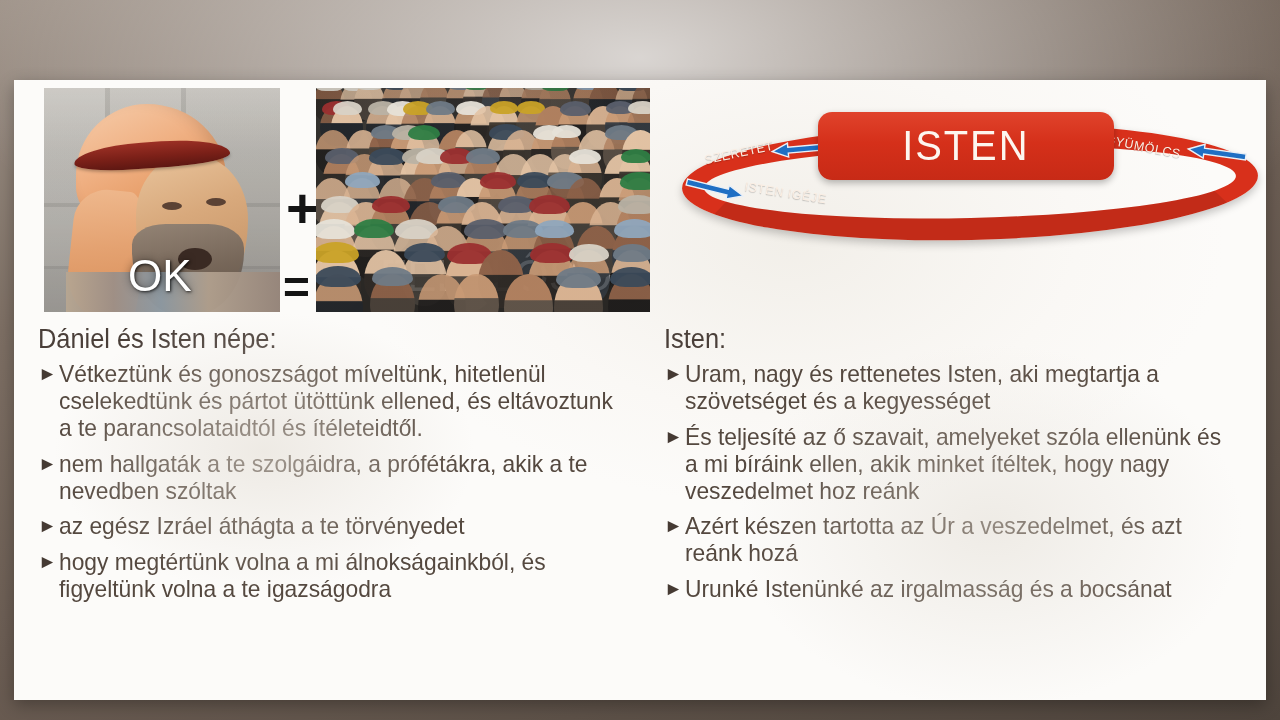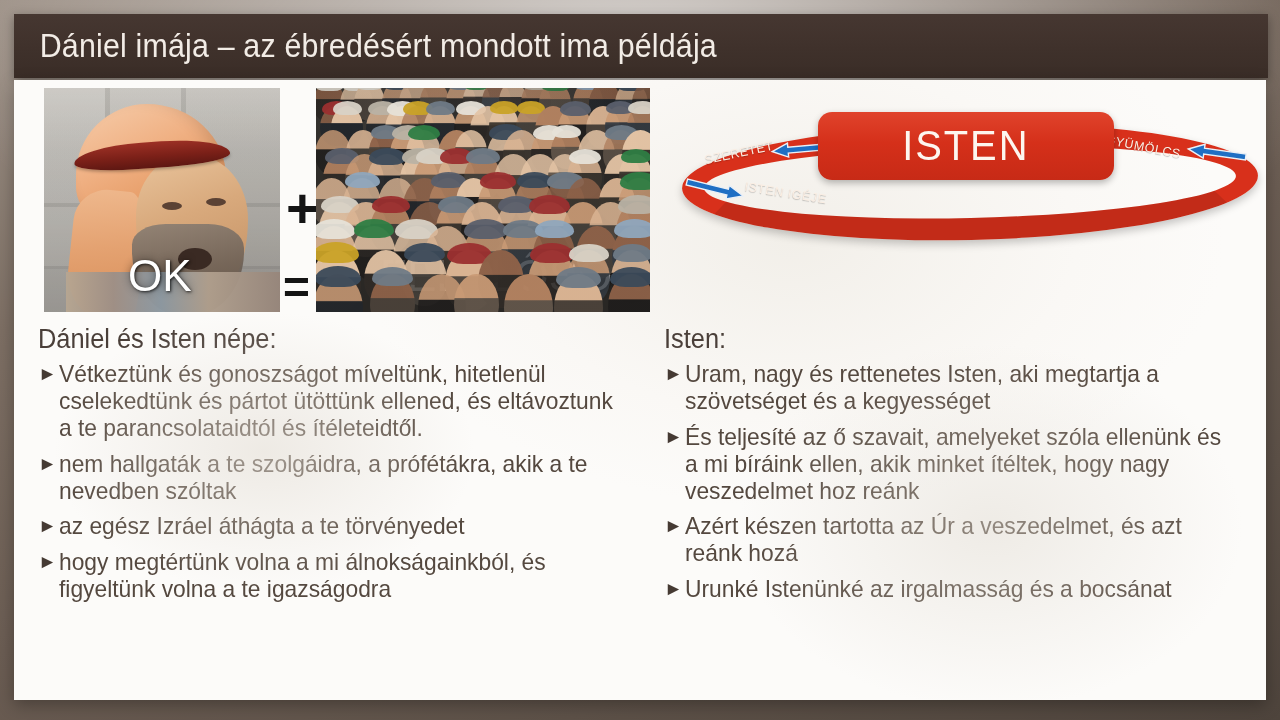--- a/index.html
+++ b/index.html
@@ -320,23 +320,20 @@
     display: block;
     transform: scaleX(0.95);
     transform-origin: left top;
   }
 </style>
 </head>
 <body>
 
 <div id="slide">
 
-  <div class="titlebar">
-    <div class="title-text">Dániel imája – az ébredésért mondott ima példája</div>
-  </div>
 
   <div class="card">
 
     <div class="media">
 
       <div class="photo photo-left">
         <div class="wall"></div>
         <div class="figure">
           <div class="hood"></div>
           <div class="hood-tail"></div>

